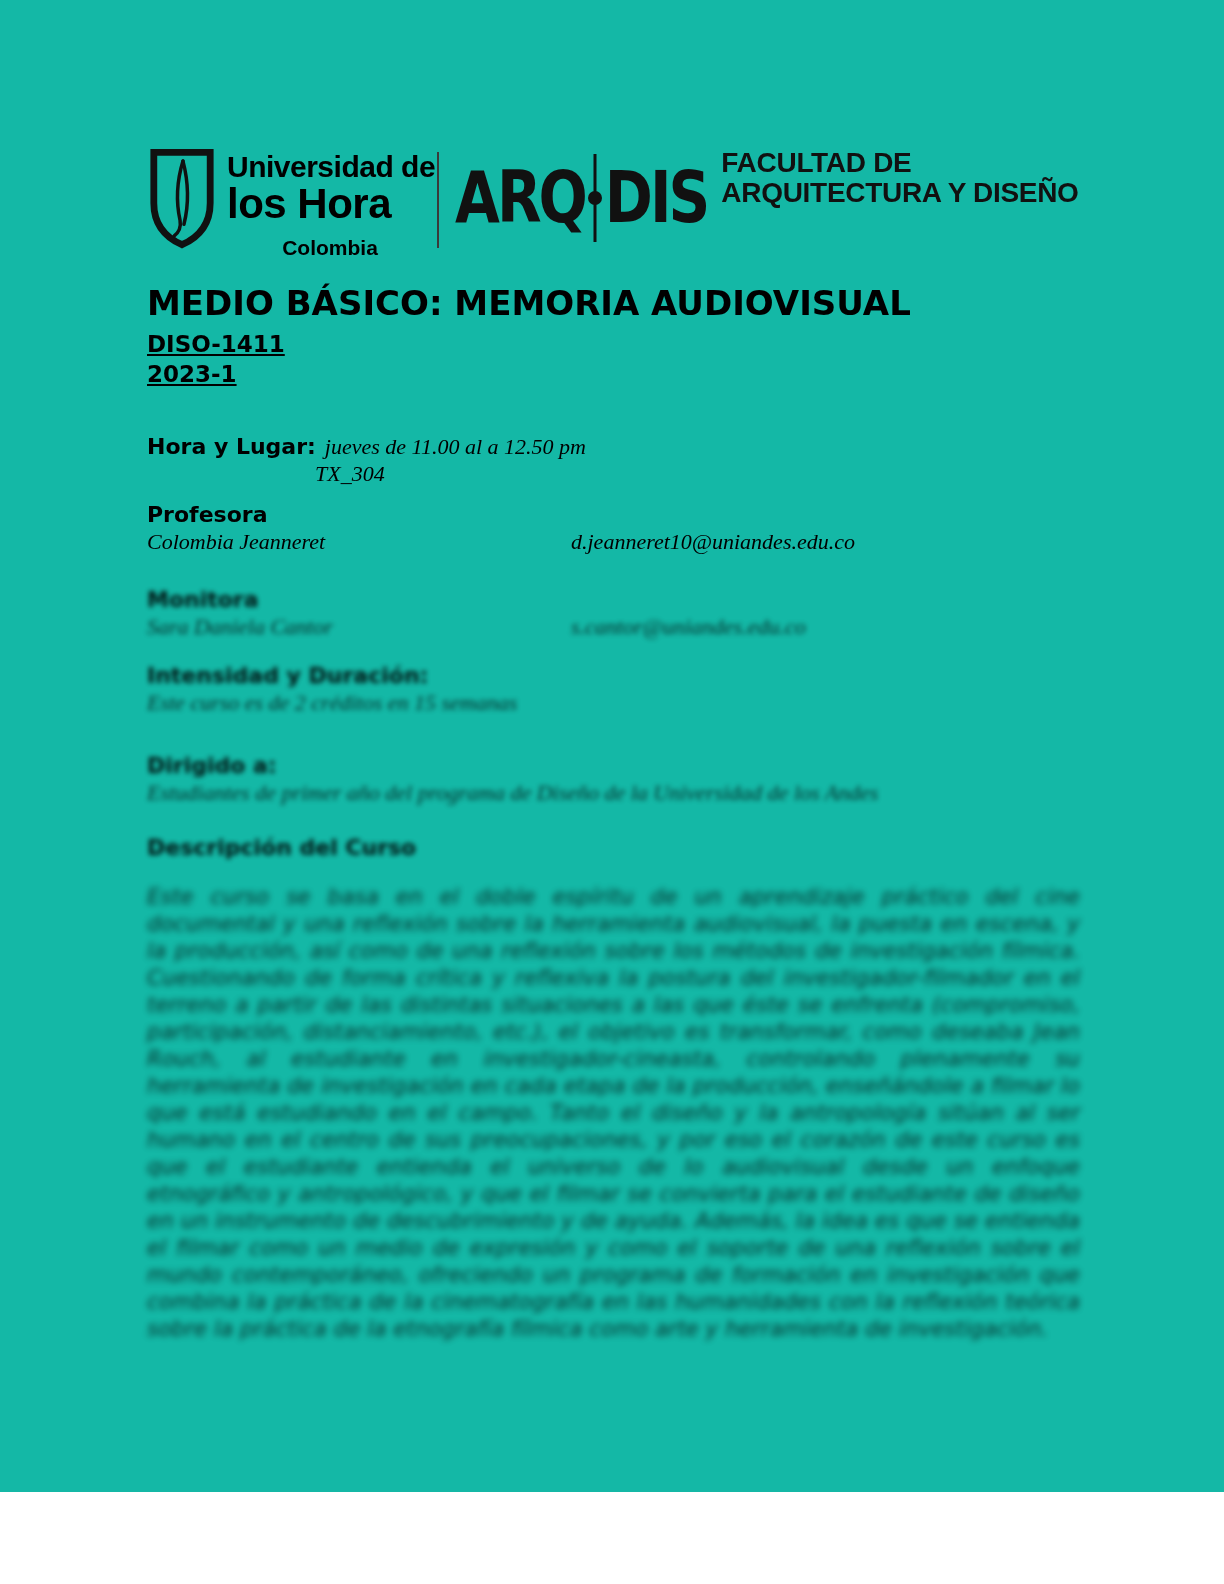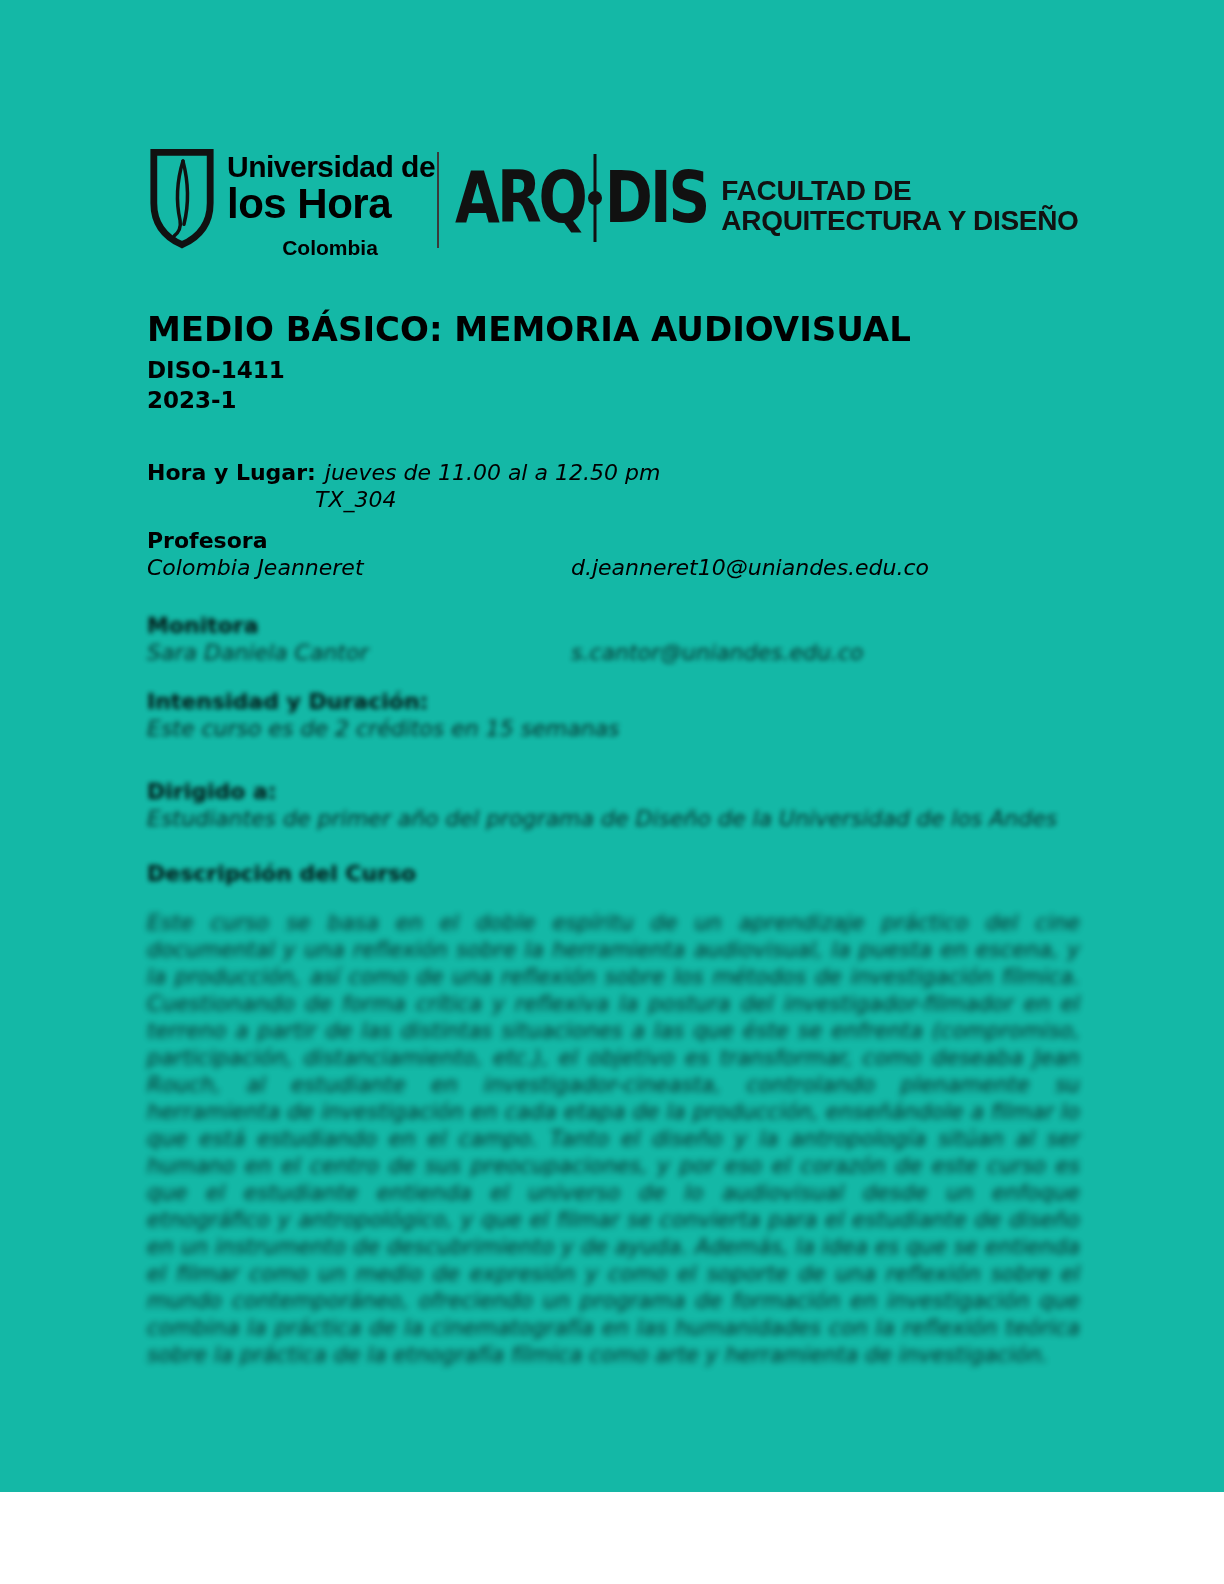--- a/index.html
+++ b/index.html
@@ -34,35 +34,35 @@
     transform: scaleY(1.22);
     transform-origin: center;
     color: #111;
     line-height: 1;
   }
   .arqdis-sep { position: relative; width: 16px; height: 88px; margin: 0 2px; flex: 0 0 auto; }
   .arqdis-sep .bar { position: absolute; left: 50%; top: 0; transform: translateX(-50%); width: 3px; height: 100%; background: #111; }
   .arqdis-sep .dot { position: absolute; left: 50%; top: 50%; transform: translate(-50%,-50%); width: 14px; height: 14px; border-radius: 50%; background: #111; }
 
   .faculty {
-    margin-left: 14px; margin-top: 28px;
+    margin-left: 14px; margin-top: 0;
     font-family: "Liberation Sans", sans-serif;
     font-weight: bold; font-size: 28px; line-height: 1.06;
     letter-spacing: -0.3px; color: #111; white-space: nowrap;
   }
 
   
-  .title-block { margin-top: 52px; }
+  .title-block { margin-top: 26px; }
   .course-title { font-size: 34px; font-weight: bold; margin: 0 0 6px 0; line-height: 1.15; letter-spacing: 0; }
-  .course-code, .course-term { font-size: 23px; font-weight: bold; line-height: 30px; }
+  .course-code, .course-term { font-size: 23px; font-weight: bold; line-height: 30px; text-decoration: underline; }
 
   
   .sec { font-size: 22px; line-height: 27px; }
   .bold { font-weight: bold; }
-  .it { font-style: italic; }
+  .it { font-style: italic; font-family: Liberation Serif, serif; }
   .time-val { margin-left: 9px; }
   .room-line { padding-left: 168px; }
 
   .sec-hora { margin-top: 44px; }
   .sec-prof { margin-top: 14px; }
   .sec-monitor { margin-top: 31px; }
   .sec-intens { margin-top: 22px; }
   .sec-dirigido { margin-top: 36px; }
   .sec-desc-label { margin-top: 28px; }
 

